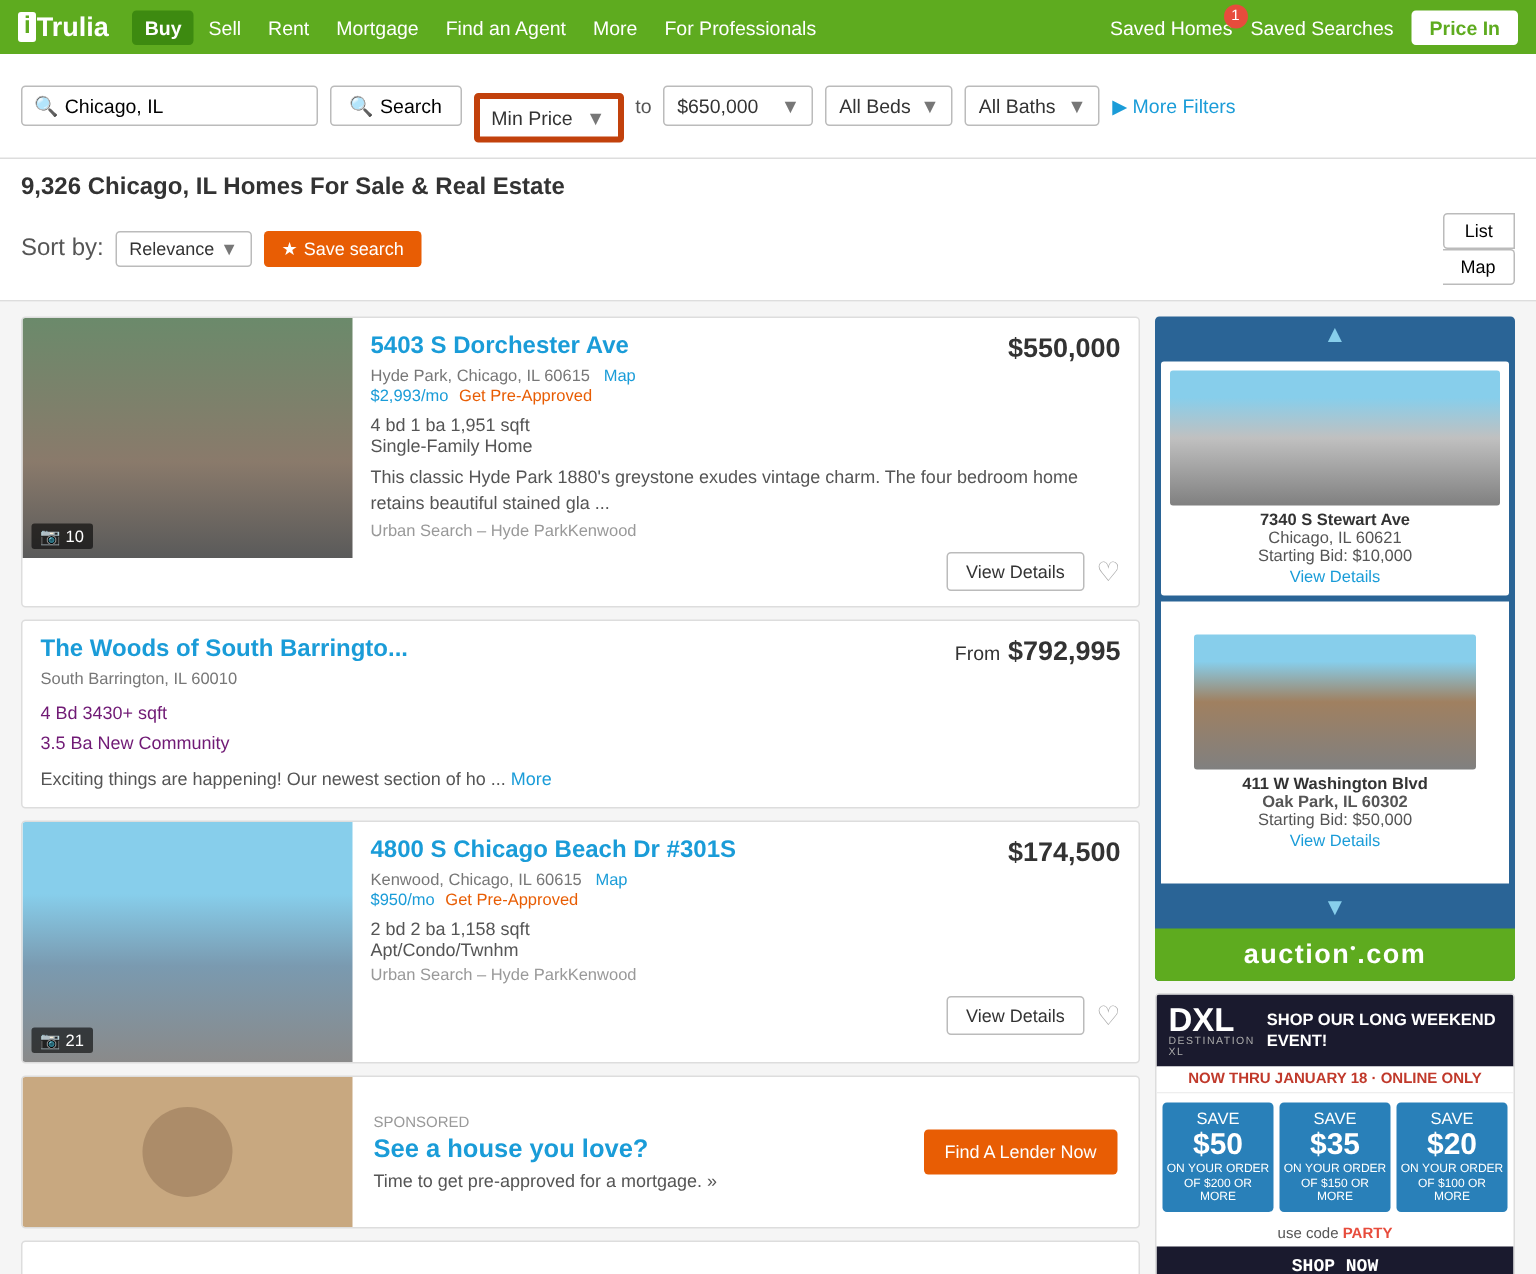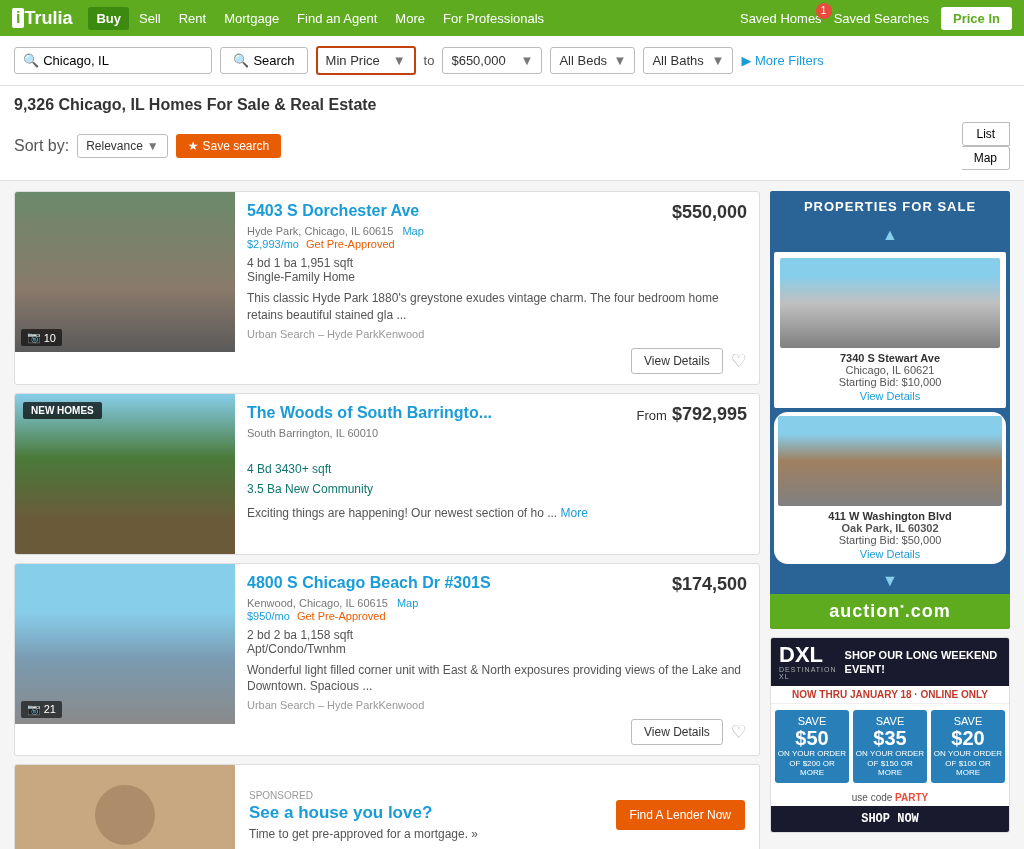--- a/index.html
+++ b/index.html
@@ -41,21 +41,21 @@
 
 <div style="background:#fff;border-bottom:1px solid #ddd;padding:10px 14px;display:flex;align-items:center;gap:8px;">
   <div style="display:flex;align-items:center;border:1px solid #bbb;border-radius:3px;padding:5px 8px;background:#fff;">
     <span style="color:#999;margin-right:4px;">🔍</span>
     <input type="text" style="border: none; outline: none; font-size: 13px; width: 160px;" value="Chicago, IL">
   </div>
   <button style="background:#fff;border:1px solid #bbb;border-radius:3px;padding:5px 12px;font-size:13px;cursor:pointer;display:flex;align-items:center;gap:4px;">
     <span style="color:#777;">🔍</span>
     <span>Search</span>
   </button>
-  <div style="border:2px solid #c2410c;border-radius:3px;padding:5px 8px;font-size:13px;background:#fff;cursor:pointer;display:flex;align-items:flex-start;gap:4px;min-width:100px;">
+  <div style="border:4px solid #c2410c;border-radius:3px;padding:5px 8px;font-size:13px;background:#fff;cursor:pointer;display:flex;align-items:flex-start;gap:4px;min-width:100px;margin-top:16px;">
     <span>Min Price</span>
     <span style="color:#777;margin-left:auto;">▼</span>
   </div>
   <span style="font-size:13px;color:#555;">to</span>
   <div style="border:1px solid #bbb;border-radius:3px;padding:5px 8px;font-size:13px;background:#fff;cursor:pointer;display:flex;align-items:center;gap:4px;min-width:100px;">
     <span>$650,000</span>
     <span style="color:#777;margin-left:auto;">▼</span>
   </div>
   <div style="border:1px solid #bbb;border-radius:3px;padding:5px 8px;font-size:13px;background:#fff;cursor:pointer;display:flex;align-items:center;gap:4px;min-width:85px;">
     <span>All Beds</span>
@@ -120,35 +120,32 @@
         <div style="font-size:12px;color:#555;margin-top:6px;line-height:1.4;">This classic Hyde Park 1880's greystone exudes vintage charm. The four bedroom home retains beautiful stained gla ...</div>
         <div style="font-size:11px;color:#999;margin-top:4px;">Urban Search – Hyde ParkKenwood</div>
         <div style="display:flex;justify-content:flex-end;align-items:center;gap:8px;margin-top:8px;">
           <button style="border:1px solid #bbb;background:#fff;border-radius:3px;padding:5px 12px;font-size:12px;cursor:pointer;color:#333;">View Details</button>
           <button style="cursor:pointer;font-size:18px;color:#aaa;background:none;border:none;">♡</button>
         </div>
       </div>
     </div>
 
     <div style="background:#fff;border:1px solid #ddd;border-radius:3px;display:flex;overflow:hidden;">
-      <div style="width:220px;min-width:220px;position:relative;height:160px;" class="house2">
-        <div style="position:absolute;top:8px;left:8px;background:rgba(0,0,0,0.7);color:#fff;font-size:10px;padding:3px 8px;font-weight:bold;border-radius:2px;">NEW HOMES</div>
-      </div>
       <div style="flex:1;padding:10px 12px;">
         <div style="display:flex;justify-content:space-between;align-items:flex-start;">
           <a style="color:#1a9cd8;font-size:16px;font-weight:bold;text-decoration:none;flex:1;">The Woods of South Barringto...</a>
           <span style="font-size:18px;font-weight:bold;color:#333;white-space:nowrap;margin-left:10px;">
             <span style="font-size:13px;font-weight:normal;">From</span>
             <span>$792,995</span>
           </span>
         </div>
         <div style="font-size:11px;color:#777;margin-top:2px;">
           <span>South Barrington, IL 60010</span>
         </div>
-        <div style="font-size:12px;color:#0f766e;margin-top:20px;line-height:1.7;">
+        <div style="font-size:12px;color:#701a75;margin-top:6px;line-height:1.7;">
           <span>4 Bd     3430+ sqft</span><br>
           <span>3.5 Ba   New Community</span>
         </div>
         <div style="font-size:12px;color:#555;margin-top:6px;line-height:1.4;">
           <span>Exciting things are happening! Our newest section of ho ...</span>
           <a style="color:#1a9cd8;cursor:pointer;">More</a>
         </div>
       </div>
     </div>
 
@@ -169,21 +166,20 @@
           <span style="color:#1a9cd8;margin-left:6px;cursor:pointer;">Map</span>
         </div>
         <div style="font-size:11px;color:#1a9cd8;margin-top:1px;">
           <span>$950/mo</span>
           <span style="color:#e85d04;margin-left:4px;cursor:pointer;">Get Pre-Approved</span>
         </div>
         <div style="font-size:12px;color:#555;margin-top:6px;">
           <span>2 bd  2 ba  1,158 sqft</span><br>
           <span>Apt/Condo/Twnhm</span>
         </div>
-        <div style="font-size:12px;color:#555;margin-top:6px;line-height:1.4;">Wonderful light filled corner unit with East &amp; North exposures providing views of the Lake and Downtown. Spacious ...</div>
         <div style="font-size:11px;color:#999;margin-top:4px;">Urban Search – Hyde ParkKenwood</div>
         <div style="display:flex;justify-content:flex-end;align-items:center;gap:8px;margin-top:8px;">
           <button style="border:1px solid #bbb;background:#fff;border-radius:3px;padding:5px 12px;font-size:12px;cursor:pointer;color:#333;">View Details</button>
           <button style="cursor:pointer;font-size:18px;color:#aaa;background:none;border:none;">♡</button>
         </div>
       </div>
     </div>
 
     <div style="background:#fff;border:1px solid #ddd;border-radius:3px;display:flex;overflow:hidden;">
       <div style="width:220px;min-width:220px;height:100px;background:#c8a880;display:flex;align-items:center;justify-content:center;">
@@ -202,36 +198,35 @@
     <div style="background:#fff;border:1px solid #ddd;border-radius:3px;display:flex;overflow:hidden;height:110px;">
       
       
     </div>
 
   </div>
 
   <div style="width:240px;flex-shrink:0;display:flex;flex-direction:column;gap:8px;">
 
     <div style="background:#2a6496;border-radius:3px;overflow:hidden;">
-      <div style="color:#fff;text-align:center;font-weight:bold;font-size:13px;padding:8px;letter-spacing:1px;background:#2a6496;">PROPERTIES FOR SALE</div>
 
       <div style="text-align:center;color:#87ceeb;font-size:16px;padding:4px;cursor:pointer;">▲</div>
 
       <div style="background:#fff;margin:4px;padding:6px;border-radius:2px;">
         <div style="width:100%;height:90px;border-radius:2px;" class="sidebar-house1"></div>
         <div style="font-size:11px;color:#333;margin-top:4px;text-align:center;font-weight:bold;">7340 S Stewart Ave</div>
         <div style="font-size:11px;color:#555;text-align:center;">Chicago, IL 60621</div>
         <div style="font-size:11px;color:#555;text-align:center;">
           <span>Starting Bid:</span>
           <span>$10,000</span>
         </div>
         <a style="color:#1a9cd8;font-size:11px;text-align:center;display:block;margin-top:2px;cursor:pointer;text-decoration:none;">View Details</a>
       </div>
 
-      <div style="background:#fff;margin:4px;padding:4px;border-radius:14px;">
+      <div style="background:#fff;margin:4px;padding:22px;border-radius:0;">
         <div style="width:100%;height:90px;border-radius:2px;" class="sidebar-house2"></div>
         <div style="font-size:11px;color:#333;margin-top:4px;text-align:center;font-weight:bold;">411 W Washington Blvd</div>
         <div style="font-size:11px;color:#555;text-align:center;font-weight:bold;">Oak Park, IL 60302</div>
         <div style="font-size:11px;color:#555;text-align:center;">
           <span>Starting Bid:</span>
           <span>$50,000</span>
         </div>
         <a style="color:#1a9cd8;font-size:11px;text-align:center;display:block;margin-top:2px;cursor:pointer;text-decoration:none;">View Details</a>
       </div>
 

